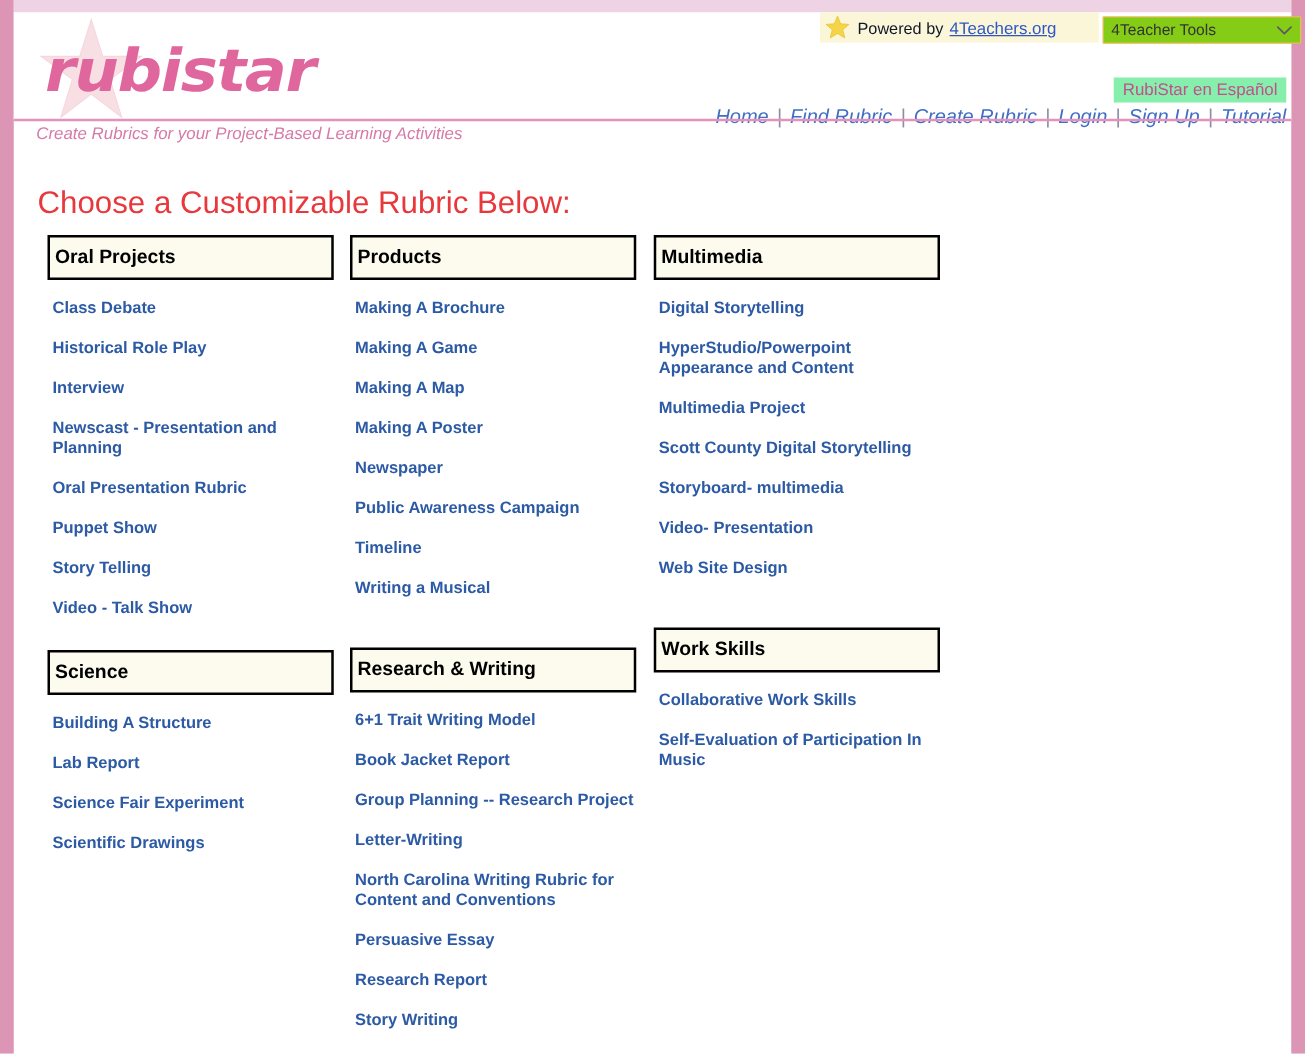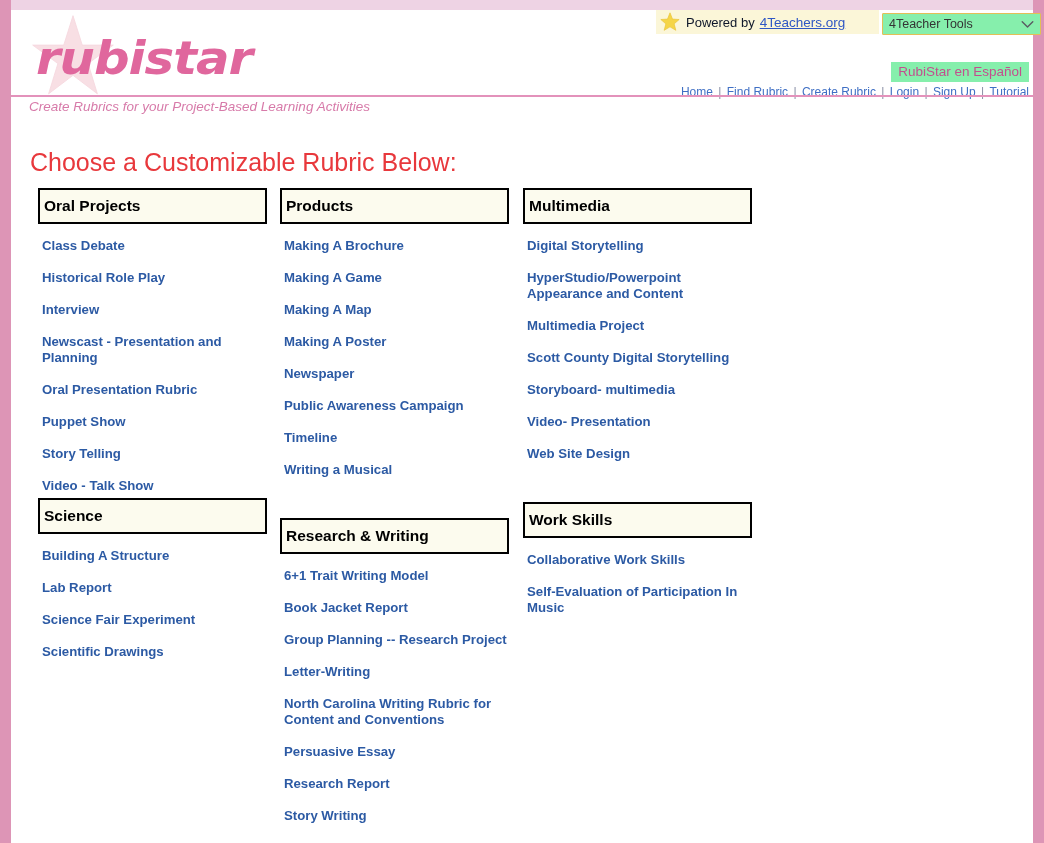--- a/index.html
+++ b/index.html
@@ -111,21 +111,21 @@
     text-decoration: underline;
     font-family: "Liberation Sans", sans-serif;
   }
 
   
   #tools-select {
     position: absolute;
     left: 871px; top: 3px;
     width: 159px; height: 22px;
     border: 1px solid #e3bf56;
-    background: #86efac;
+    background: #84cc16;
     box-sizing: border-box;
     display: flex;
     align-items: center;
     padding: 0 6px;
     font-size: 12.5px;
     color: #343434;
     font-family: "Liberation Sans", sans-serif;
     border-radius: 1px;
   }
   #tools-select .sel-text { flex: 1 1 auto; }
@@ -140,24 +140,25 @@
     font-size: 13.5px;
     padding: 2px 7px 3px 7px;
     font-family: "Liberation Sans", sans-serif;
     white-space: nowrap;
   }
 
   
   #topnav {
     position: absolute;
     right: 4px; top: 75px;
-    font-size: 12px;
+    font-size: 16px;
     color: #4f72b8;
     font-family: "Liberation Sans", sans-serif;
     white-space: nowrap;
+    font-style: italic;
   }
   #topnav a {
     color: #3f6fc4;
     text-decoration: none;
   }
   #topnav .sep { color: #8a8fa5; padding: 0 2px; }
 
   
   #tagline {
     position: absolute;
@@ -362,21 +363,21 @@
               <a href="#">Storyboard- multimedia</a>
             </li>
             <li>
               <a href="#">Video- Presentation</a>
             </li>
             <li>
               <a href="#">Web Site Design</a>
             </li>
           </ul>
         </div>
-        <div class="col c0" style="top: 310px;">
+        <div class="col c0" style="top: 332px;">
           <div class="cat-head">
             <span class="cat-title">Science</span>
           </div>
           <ul class="cat-list">
             <li>
               <a href="#">Building A Structure</a>
             </li>
             <li>
               <a href="#">Lab Report</a>
             </li>

